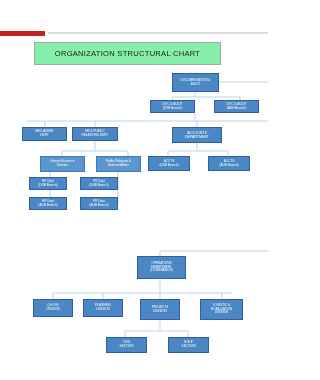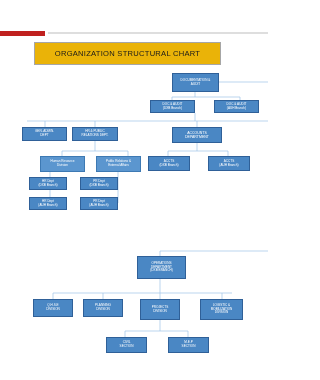--- a/index.html
+++ b/index.html
@@ -36,21 +36,21 @@
     width: 220px; height: 2px;
     background: #dedede;
   }
 
   
   .title-frame {
     position: absolute;
     left: 34px; top: 42px;
     width: 185px; height: 21px;
     border: 1px solid #a6a6a6;
-    background: #eab308;
+    background: #86efac;
     display: flex;
     align-items: center;
     justify-content: center;
   }
   .title-frame span {
     color: #1a1a1a;
     font-size: 7.6px;
     letter-spacing: 0.25px;
     white-space: nowrap;
   }

